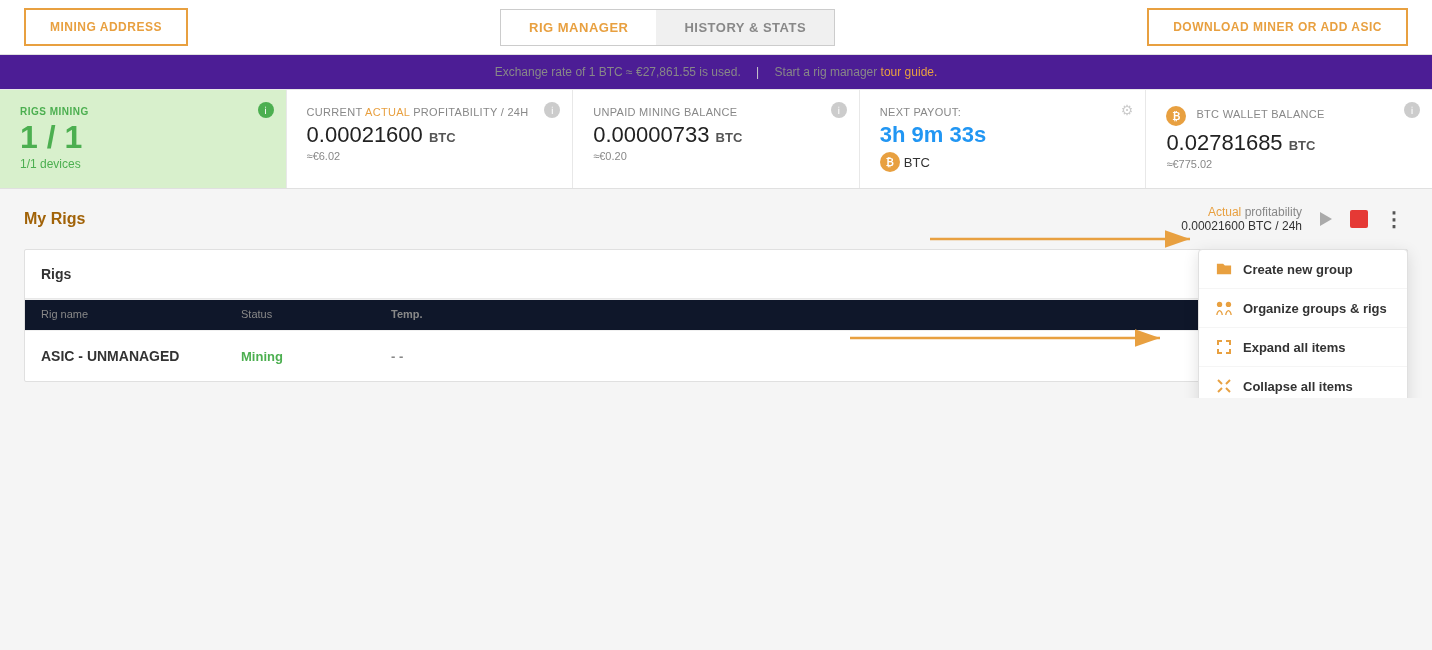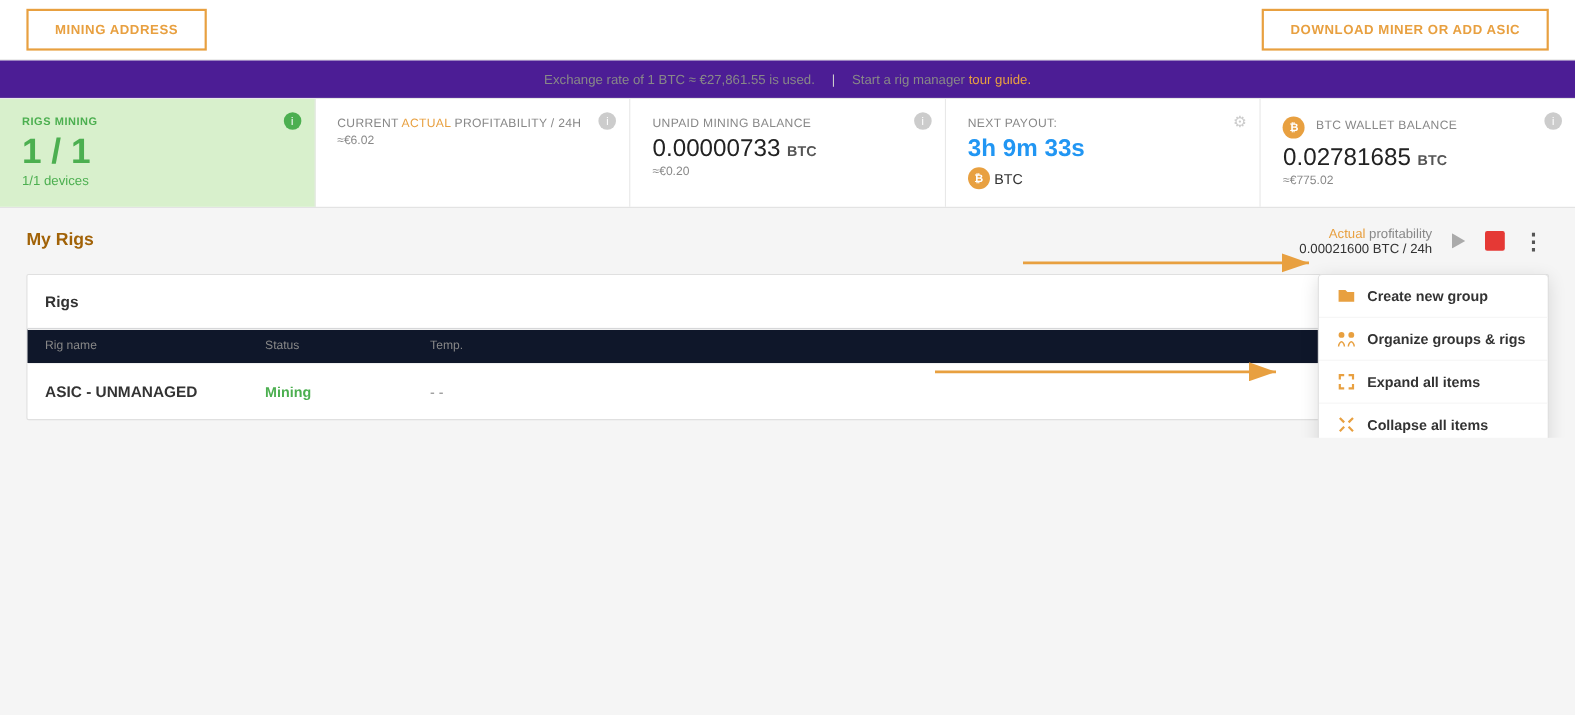--- a/index.html
+++ b/index.html
@@ -286,21 +286,21 @@
 
     
     .rig-row {
       display: flex;
       align-items: center;
       padding: 14px 16px;
       border-top: 1px solid #f0f0f0;
     }
     .rig-col-name { width: 200px; }
     .rig-col-status { width: 150px; }
-    .rig-col-temp { width: 150px; }
+    .rig-col-temp { width: 150px; font-weight: bold; }
     .rig-col-profitability { flex: 1; text-align: right; }
     .rig-col-actions { width: 60px; display: flex; justify-content: flex-end; align-items: center; }
     .col-header { font-size: 11px; color: #888; margin-bottom: 2px; }
     .rig-name { font-size: 14px; font-weight: 700; color: #333; }
     .rig-status-mining { color: #4caf50; font-weight: 600; font-size: 13px; }
     .rig-temp { font-size: 13px; color: #888; }
     .rig-profit-value { font-size: 13px; color: #333; text-align: right; }
     .play-btn-small {
       width: 22px;
       height: 22px;
@@ -363,20 +363,24 @@
       align-items: center;
       gap: 6px;
     }
   </style>
 </head>
 <body>
 
 <div class="top-nav">
   <button class="nav-btn">MINING ADDRESS</button>
 
+  <div class="nav-tabs">
+    <button class="nav-tab active">RIG MANAGER</button>
+    <button class="nav-tab">HISTORY &amp; STATS</button>
+  </div>
 
   <button class="nav-btn">DOWNLOAD MINER OR ADD ASIC</button>
 </div>
 
 <div class="info-bar">
   <span>Exchange rate of 1 BTC ≈ €27,861.55 is used.</span>
   <span class="divider">|</span>
   <span>Start a rig manager</span>
   <a href="#">tour guide.</a>
 </div>
@@ -389,20 +393,23 @@
     </div>
     <div class="rigs-label">RIGS MINING</div>
     <div class="rigs-count">1 / 1</div>
     <div class="rigs-devices">1/1 devices</div>
   </div>
 
   <div class="stat-card">
     <div class="stat-icon">ℹ</div>
     <div class="stat-label">
       <span>CURRENT </span><span class="highlight">ACTUAL</span><span> PROFITABILITY / 24H</span>
+    </div>
+    <div class="stat-value">
+      <span>0.00021600</span> <span class="unit">BTC</span>
     </div>
     <div class="stat-sub">≈€6.02</div>
   </div>
 
   <div class="stat-card">
     <div class="stat-icon">ℹ</div>
     <div class="stat-label">UNPAID MINING BALANCE</div>
     <div class="stat-value">
       <span>0.00000733</span> <span class="unit">BTC</span>
     </div>

